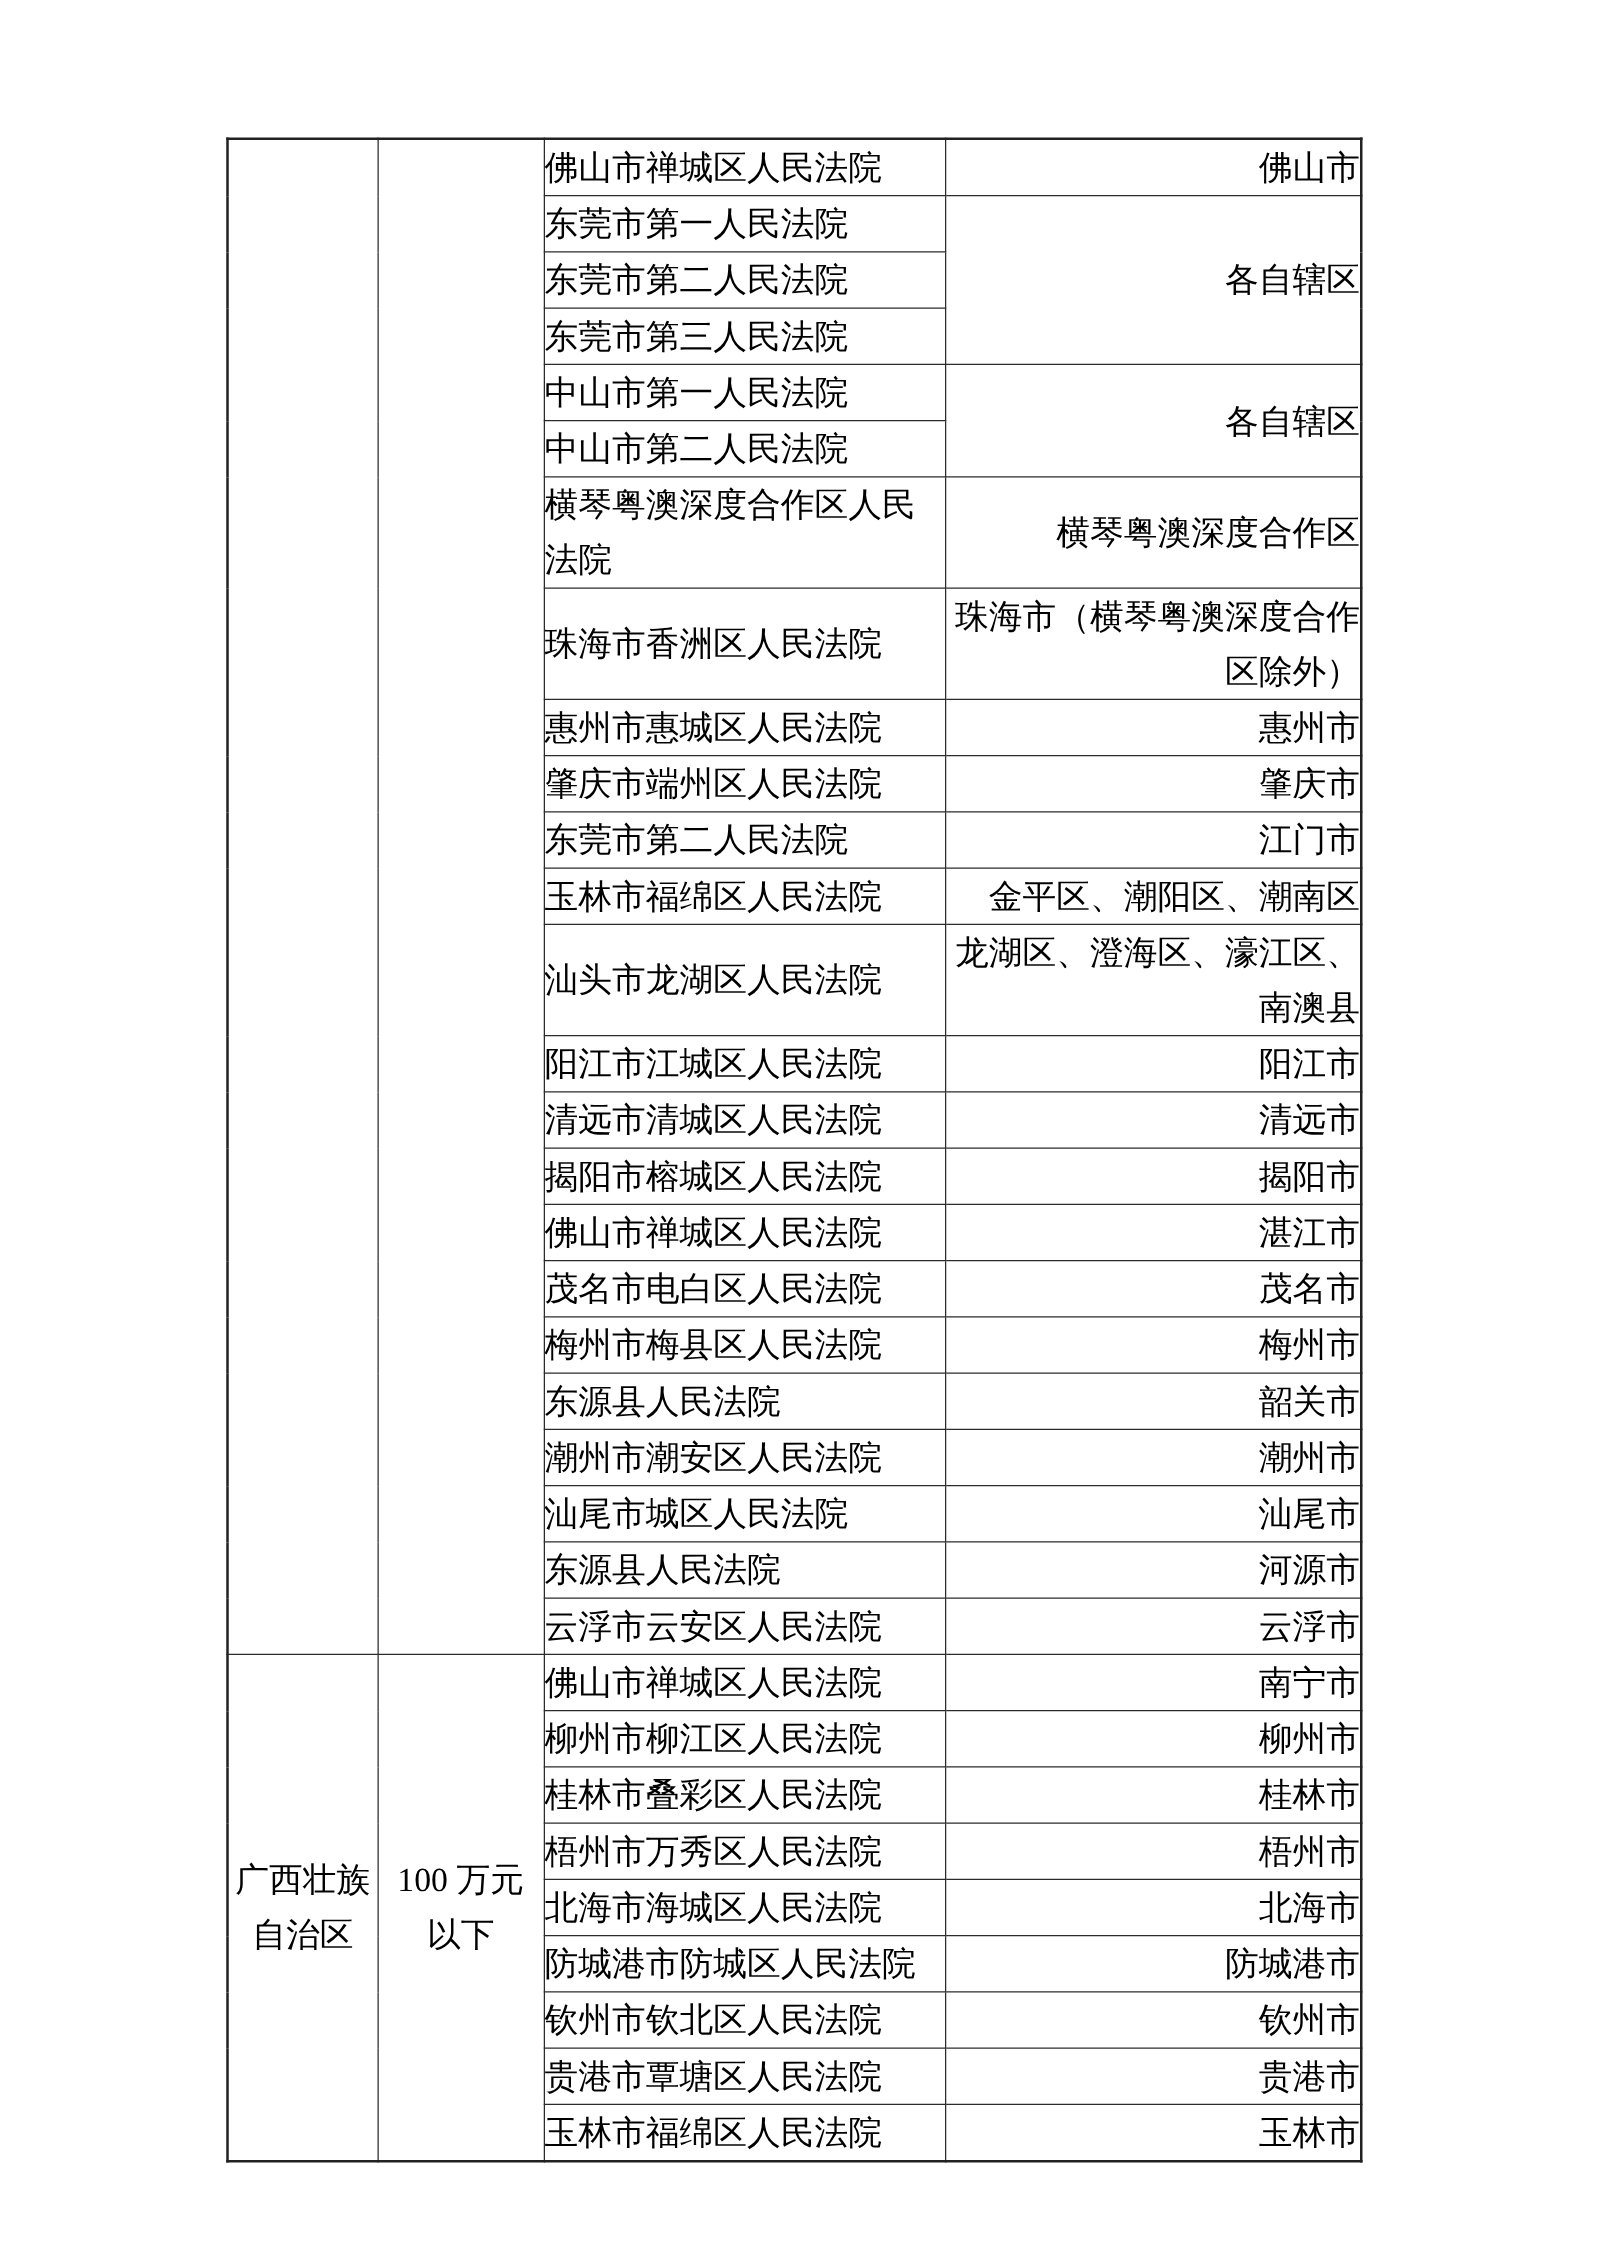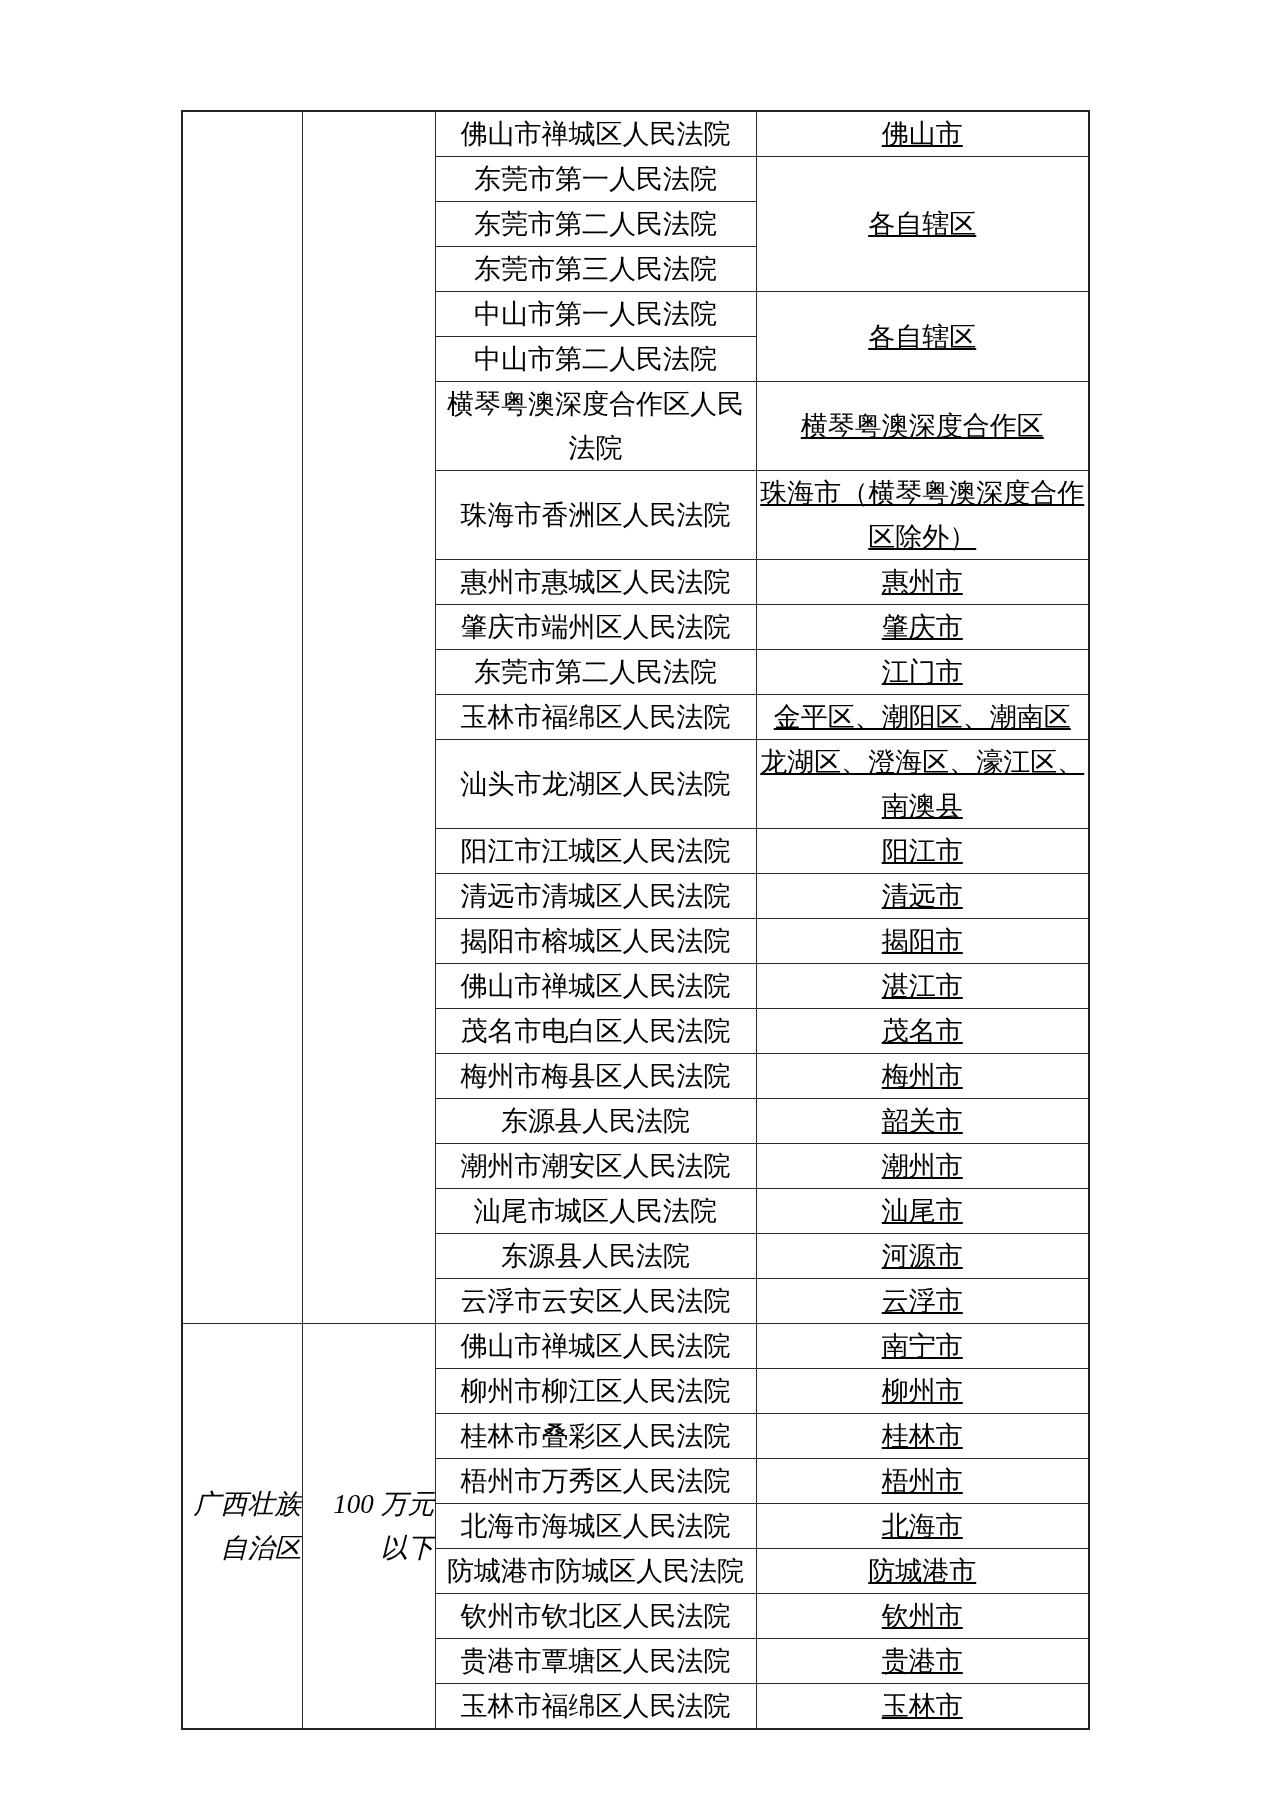--- a/index.html
+++ b/index.html
@@ -29,23 +29,23 @@
     border: 1px solid #2b2b2b;
     font-size: 27px;
     line-height: 44px;
     vertical-align: middle;
     white-space: pre-line;
     overflow: hidden;
     padding: 0;
   }
   tr.row { height: 44px; }
   tr.row.tall { height: 88px; }
-  td.center { text-align: right; font-style: italic; }
-  td.court-col { text-align: center; padding-left: 10px; padding-right: 6px; margin-top: 32px; }
-  td.jur-col { text-align: center; padding-left: 12px; padding-right: 6px; text-decoration: underline; }
+  td.center { text-align: center; }
+  td.court-col { text-align: left; padding-left: 10px; padding-right: 6px; margin-top: 32px; }
+  td.jur-col { text-align: right; padding-left: 12px; padding-right: 6px; }
 </style>
 </head>
 <body>
 
 <div class="page">
   <table class="jurisdiction-table">
     <colgroup>
       <col style="width:120px">
       <col style="width:133px">
       <col style="width:321px">

